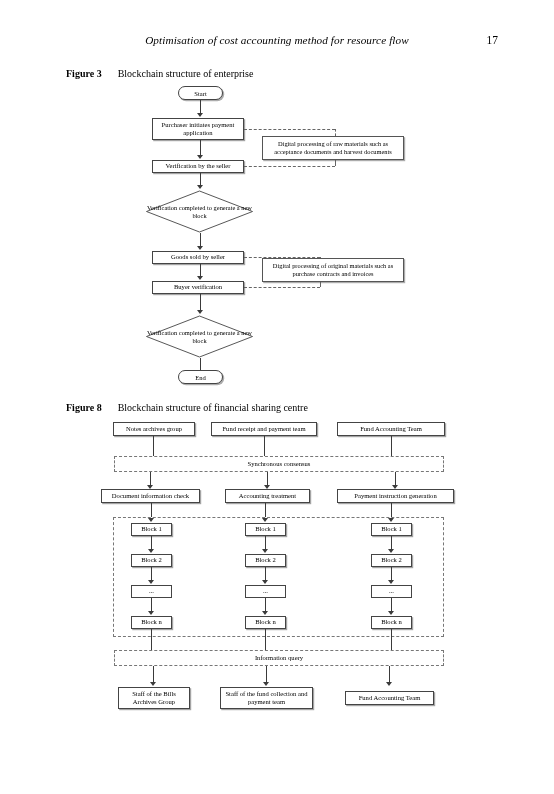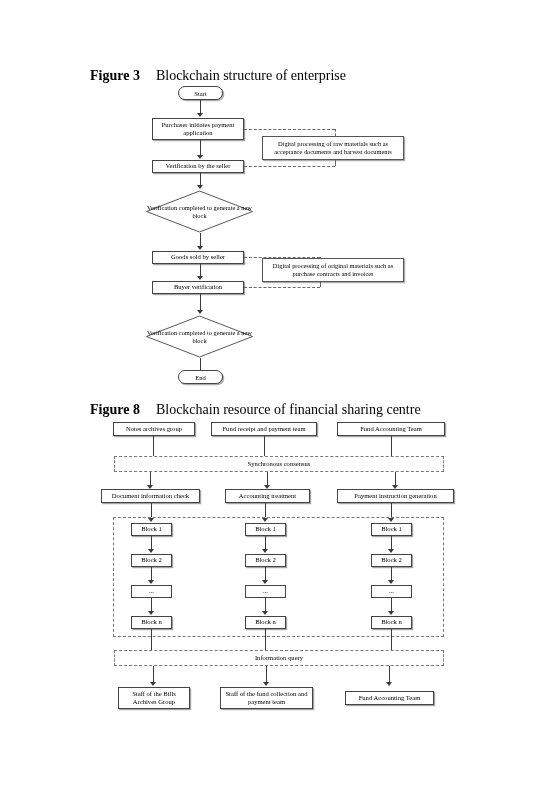--- a/index.html
+++ b/index.html
@@ -16,21 +16,21 @@
   }
   .runhead-title{
     position:absolute;left:0;top:0;width:554px;text-align:center;
     font-style:italic;font-size:11.2px;letter-spacing:.1px;
   }
   .runhead-page{
     position:absolute;right:56px;top:0;font-size:11.5px;
   }
 
   
-  .fig-caption{position:absolute;font-size:14px;white-space:nowrap;margin-left:24px;}
+  .fig-caption{position:absolute;font-size:10px;white-space:nowrap;}
   .fig-caption .lbl{font-weight:bold;}
   .fig-caption .txt{margin-left:16px;}
 
   
   .node{
     position:absolute;box-sizing:border-box;
     border:1px solid #444;background:#fff;
     display:flex;align-items:center;justify-content:center;
     text-align:center;font-size:6.6px;line-height:1.22;
     box-shadow:1.2px 1.2px 0 rgba(90,90,90,.55);
@@ -74,20 +74,24 @@
     position:absolute;width:0;height:0;
     border-left:3px solid transparent;border-right:3px solid transparent;
     border-top:4.5px solid #3a3a3a;
   }
 </style>
 </head>
 <body>
 
 <div class="page">
 
+  <div class="runhead">
+    <div class="runhead-title">Optimisation of cost accounting method for resource flow</div>
+    <div class="runhead-page">17</div>
+  </div>
 
   <div class="fig-caption" style="left:66px;top:68px;">
     <span class="lbl">Figure 3</span><span class="txt">Blockchain structure of enterprise</span>
   </div>
 
   <div>
 
     <div class="term" style="left:178px;top:86px;width:45px;height:14px;">Start</div>
 
     <div class="vline" style="left:200px;top:100px;height:13px;"></div>
@@ -144,21 +148,21 @@
       <div class="dtext">Verification completed to generate a new block</div>
     </div>
 
     <div class="vline" style="left:200px;top:358px;height:13px;"></div>
     <div class="arrow-d" style="left:197px;top:371px;"></div>
 
     <div class="term" style="left:178px;top:370px;width:45px;height:14px;">End</div>
   </div>
 
   <div class="fig-caption" style="left:66px;top:402px;">
-    <span class="lbl">Figure 8</span><span class="txt">Blockchain resource of financial sharing centre</span>
+    <span class="lbl">Figure 8</span><span class="txt">Blockchain structure of financial sharing centre</span>
   </div>
 
   <div>
 
     <div class="node" style="left:113px;top:422px;width:82px;height:14px;">Notes archives group</div>
     <div class="node" style="left:211px;top:422px;width:106px;height:14px;">Fund receipt and payment team</div>
     <div class="node" style="left:337px;top:422px;width:108px;height:14px;">Fund Accounting Team</div>
 
     <div class="vline" style="left:153px;top:436px;height:20px;"></div>
     <div class="vline" style="left:264px;top:436px;height:20px;"></div>

